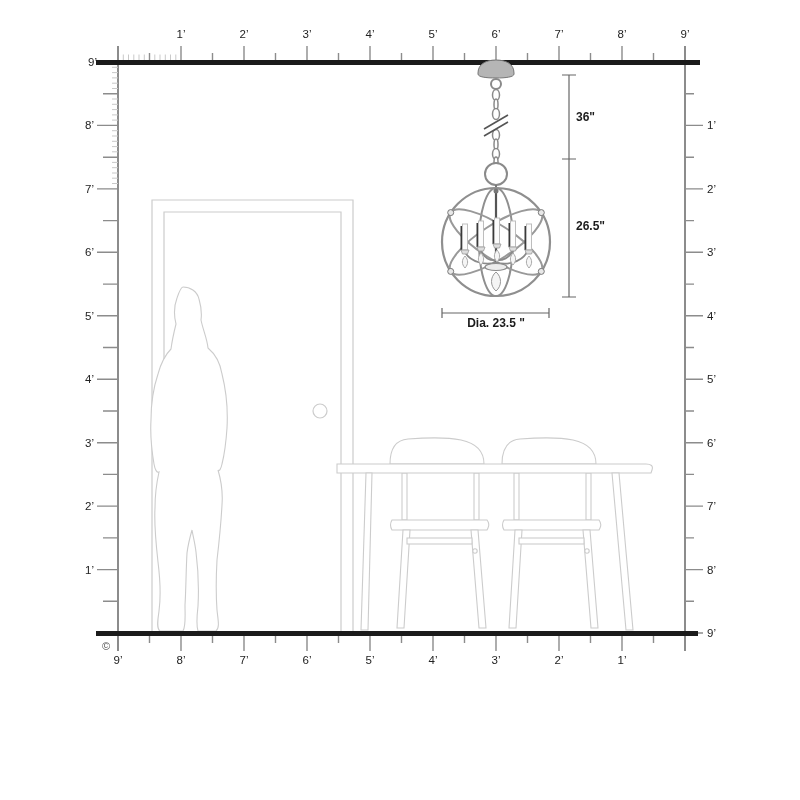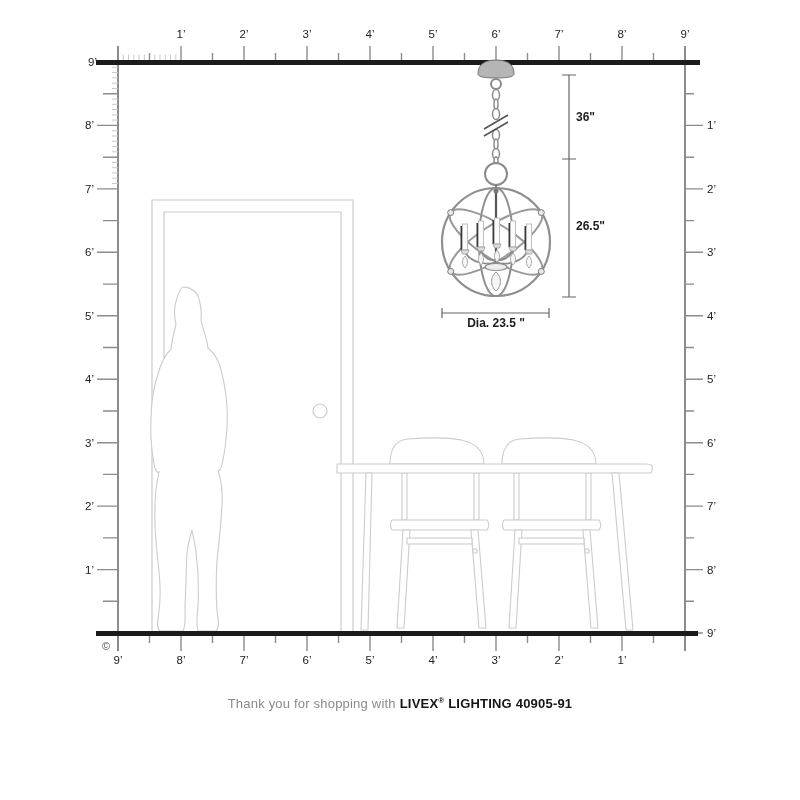--- a/index.html
+++ b/index.html
@@ -195,16 +195,13 @@
     <text class="rl mid" x="370" y="664">5’</text>
     <text class="rl mid" x="433" y="664">4’</text>
     <text class="rl mid" x="496" y="664">3’</text>
     <text class="rl mid" x="559" y="664">2’</text>
     <text class="rl mid" x="622" y="664">1’</text>
   </g>
 
   <text class="copy" x="106" y="650">©</text>
 </svg>
 
-<div class="caption">
-  <span>Thank you for shopping with</span><strong><span>LIVEX</span><sup>®</sup> <span>LIGHTING 40905-91</span></strong>
 </div>
-</div>
 
 </body></html>

